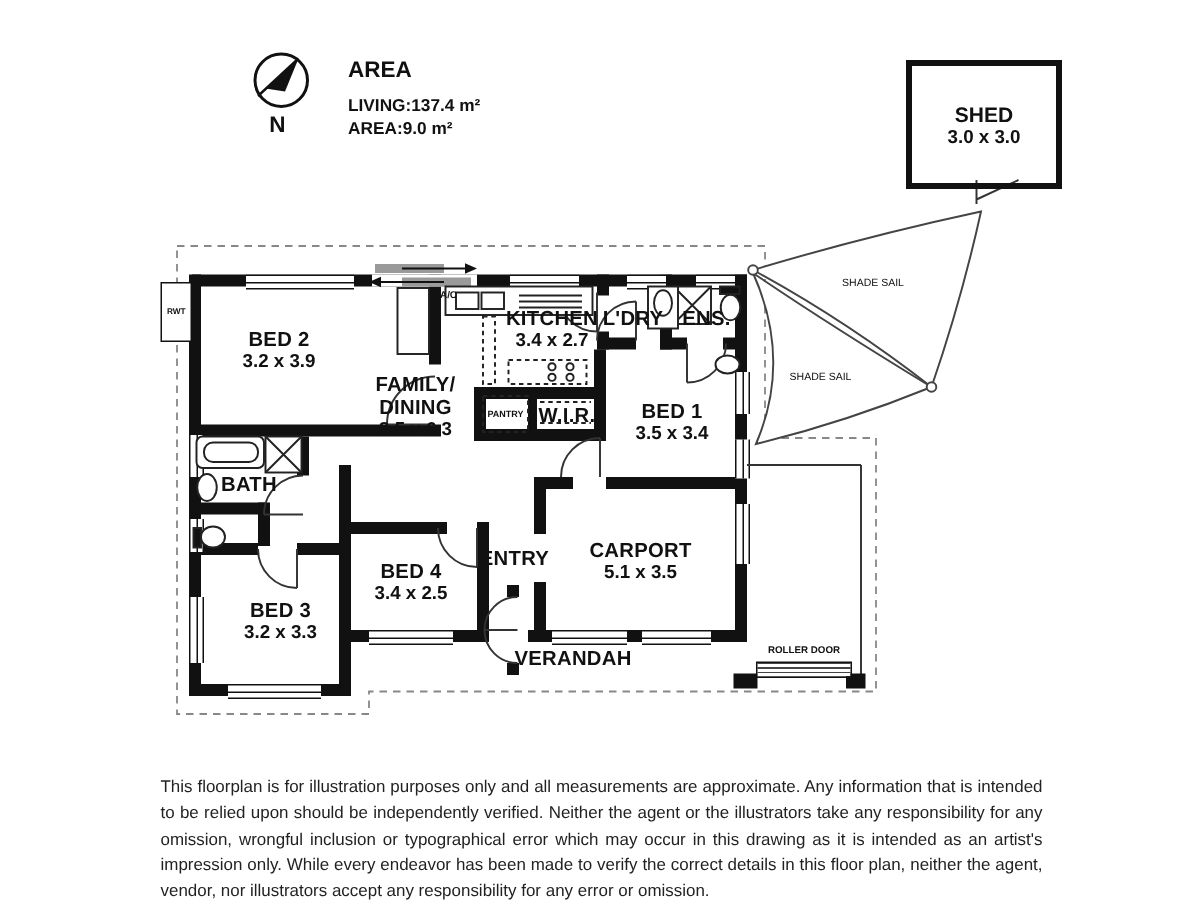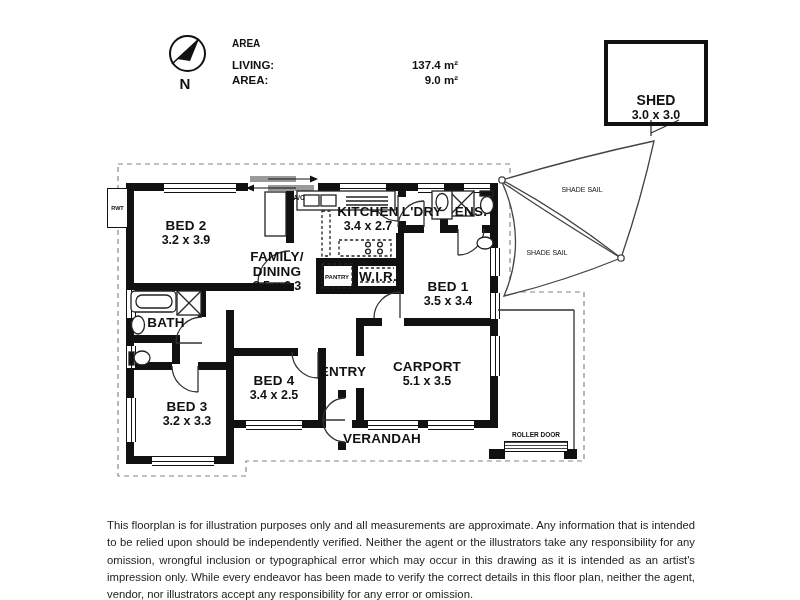--- a/index.html
+++ b/index.html
@@ -16,31 +16,31 @@
   #overlay{position:absolute;left:0;top:0;z-index:3;pointer-events:none;}
   
   .rlabel{position:absolute;transform:translate(-50%,-50%);text-align:center;z-index:4;
           font-weight:700;line-height:1.12;white-space:nowrap;}
   .rname{font-size:13.5px;letter-spacing:.2px;}
   .rdims{font-size:12.5px;}
   .tiny{position:absolute;transform:translate(-50%,-50%);text-align:center;z-index:4;
         font-weight:700;white-space:nowrap;}
   
   #area-table{position:absolute;left:232px;top:38px;width:226px;z-index:4;font-weight:700;}
-  #area-title{font-size:10px;margin-bottom:9px;}
-  .arow{display:flex;justify-content:space-between;font-size:11.5px;line-height:15px;}
+  #area-title{font-size:15px;margin-bottom:9px;}
+  .arow{display:flex;font-size:11.5px;line-height:15px;}
   .arow.total{margin-top:9px;}
   
   #compass-circle{position:absolute;left:169px;top:35px;width:33px;height:33px;border:2.5px solid #111;
                   border-radius:50%;z-index:4;}
   #compass-n{position:absolute;left:185px;top:75px;transform:translate(-50%,0);font-weight:700;
              font-size:15px;z-index:4;}
   
   #shed-box{position:absolute;left:604px;top:40px;width:96px;height:78px;border:4px solid #111;z-index:4;
-            display:flex;flex-direction:column;align-items:center;justify-content:flex-end;font-weight:700;}
+            display:flex;flex-direction:column;align-items:center;justify-content:center;font-weight:700;}
   #shed-name{font-size:14px;}
   #shed-dims{font-size:12.5px;}
   
   #rwt-box{position:absolute;left:107px;top:188px;width:19px;height:38px;border:1.5px solid #111;
            background:#fff;z-index:4;display:flex;align-items:center;justify-content:center;}
   #rwt-box span{font-size:5.5px;font-weight:700;}
   
   #roller-door{position:absolute;left:504px;top:441px;width:62px;height:9px;border:1px solid #111;
                background:repeating-linear-gradient(to bottom,#444 0 1px,#fff 1px 3px);z-index:4;}
   .post{position:absolute;background:#111;z-index:4;}
@@ -272,21 +272,21 @@
   <div class="rlabel" style="left:422px;top:212px">
     <div class="rname">L'DRY</div>
       <div class="rname"></div>
       <div class="rdims"></div>
   </div>
   <div class="rlabel" style="left:471px;top:212px">
     <div class="rname">ENS.</div>
       <div class="rname"></div>
       <div class="rdims"></div>
   </div>
-  <div class="rlabel" style="left:448px;top:294px">
+  <div class="rlabel" style="left:448px;top:281px">
     <div class="rname">BED 1</div>
       <div class="rname"></div>
       <div class="rdims">3.5 x 3.4</div>
   </div>
   <div class="rlabel" style="left:378px;top:277px">
     <div class="rname">W.I.R.</div>
       <div class="rname"></div>
       <div class="rdims"></div>
   </div>
   <div class="rlabel" style="left:166px;top:323px">

